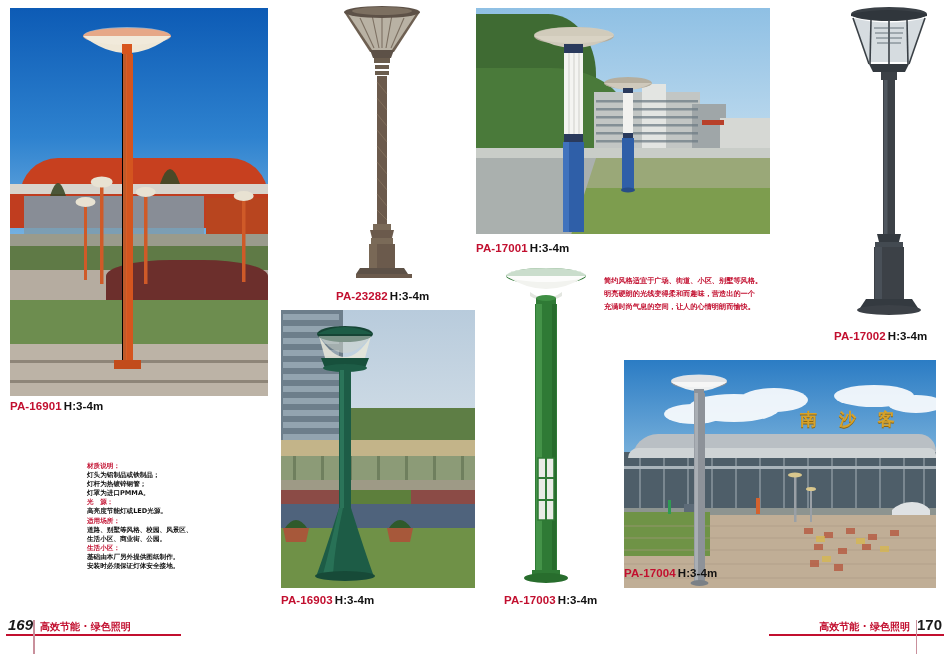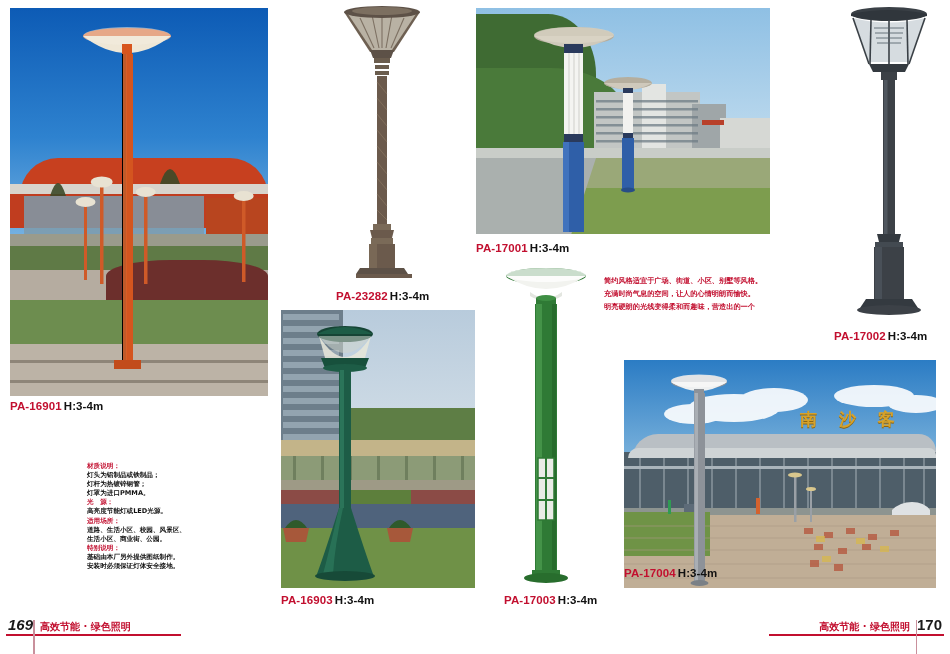--- a/index.html
+++ b/index.html
@@ -325,35 +325,35 @@
       <path d="M32 297 h46 l6 9 h-58 z" fill="#343a40"></path>
       <ellipse cx="55" cy="308" rx="32" ry="5" fill="#3c4147"></ellipse>
     </svg>
   </div>
   <div class="caption" style="left:834px; top:330px;">
     <span class="code">PA-17002</span><span class="hgt">H:3-4m</span>
   </div>
 
   <div id="blurb">
     <div class="ln">简约风格适宜于广场、街道、小区、别墅等风格。</div>
+    <div class="ln">明亮硬朗的光线变得柔和而趣味，营造出的一个</div>
     <div class="ln">充满时尚气息的空间，让人的心情明朗而愉快。</div>
-    <div class="ln">明亮硬朗的光线变得柔和而趣味，营造出的一个</div>
   </div>
 
   <div id="spec-block">
     <div class="hdr ln">材质说明：</div>
     <div class="ln">灯头为铝制品或铁制品；</div>
     <div class="ln">灯杆为热镀锌钢管；</div>
     <div class="ln">灯罩为进口PMMA。</div>
     <div class="hdr ln">光　源：</div>
     <div class="ln">高亮度节能灯或LED光源。</div>
     <div class="hdr ln">适用场所：</div>
-    <div class="ln">道路、生活小区、校园、风景区、</div>
+    <div class="ln">道路、别墅等风格、校园、风景区、</div>
     <div class="ln">生活小区、商业街、公园。</div>
-    <div class="hdr ln">特别说明：</div>
+    <div class="hdr ln">生活小区：</div>
     <div class="ln">基础由本厂另外提供图纸制作。</div>
     <div class="ln">安装时必须保证灯体安全接地。</div>
   </div>
 
   <div class="photo" style="left:281px; top:310px; width:194px; height:278px;">
     <div class="scene">
       <div class="band" style="left:0;top:0;width:100%;height:150px;background:linear-gradient(#b8cbdc,#d5e0e8);"></div>
 
       <div class="band" style="left:0;top:0;width:62px;height:180px;background:#6d7e8b;"></div>
       <svg style="position:absolute;left:0;top:0;" width="62" height="180">

